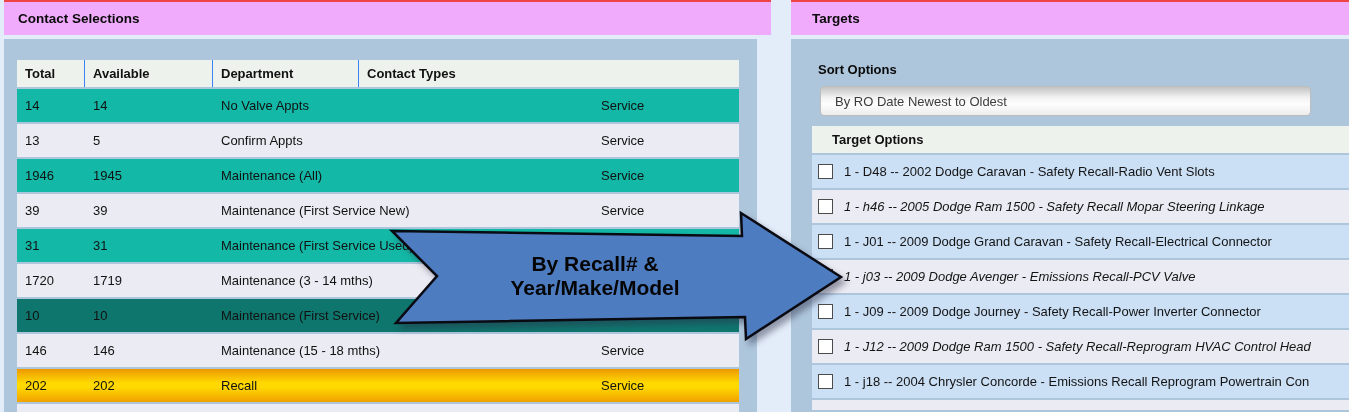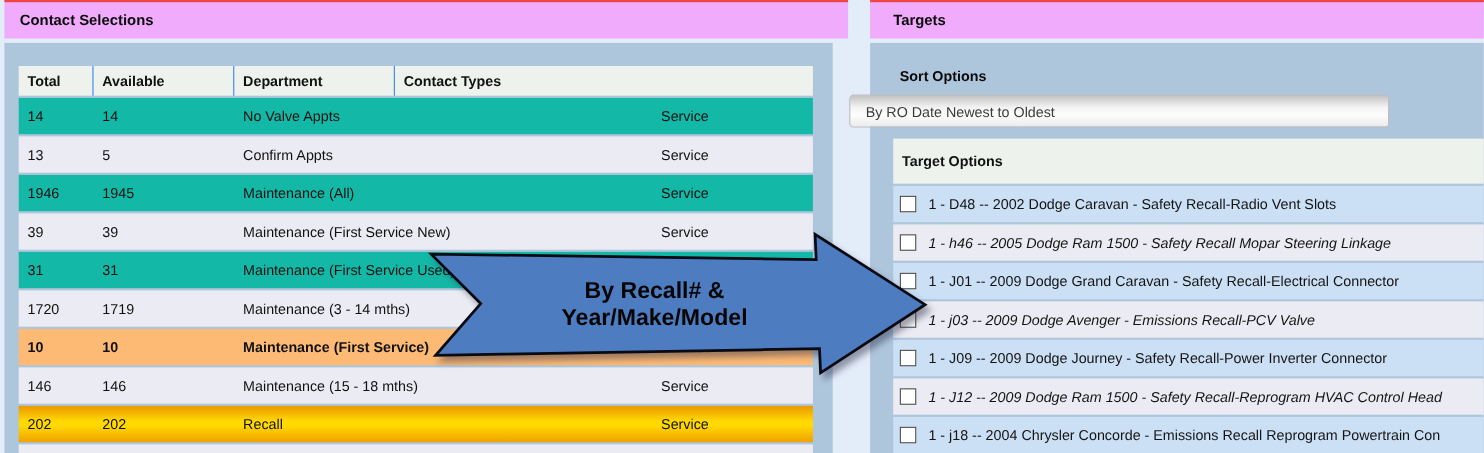--- a/index.html
+++ b/index.html
@@ -19,36 +19,36 @@
   
   .tbl{position:absolute;left:17px;top:60px;width:722px;}
   .thead{display:flex;height:27px;background:#edf2ec;margin-bottom:2px;}
   .thead .hc{
     font-weight:bold;font-size:13px;display:flex;align-items:center;
     padding-left:8px;box-sizing:border-box;border-right:1px solid #3b82f6;
   }
   .thead .hc:last-child{border-right:none;}
   .lrow{display:flex;height:33px;margin-bottom:2px;background:#14b8a6;}
   .lrow.alt{background:#ebebf3;}
-  .lrow.sel{background:#fdba74;font-weight:bold;}
+  .lrow.sel{background:#0f766e;}
   .lrow.recall{background:linear-gradient(180deg,#ec9800 0%,#ffd900 42%,#ffd900 55%,#f0a000 100%);}
   .lrow span{font-size:13px;display:flex;align-items:center;padding-left:8px;box-sizing:border-box;}
   .w1{width:68px;} .w2{width:128px;} .w3{width:380px;} .w4{width:146px;}
   .sliver{height:10px;background:#ebebf3;}
   
   .sort-label{position:absolute;left:818px;top:62px;font-weight:bold;font-size:13px;color:#0a0a0a;}
   .dropdown{
-    position:absolute;left:772px;top:86px;width:491px;height:30px;
+    position:absolute;left:820px;top:86px;width:491px;height:30px;
     border-radius:4px;border:1px solid #bdbdbd;box-sizing:border-box;
     background:linear-gradient(180deg,#c3c3c3 0%,#f3f3f3 38%,#fdfdfd 62%,#ececec 100%);
     font-size:13px;color:#3c3c3c;display:flex;align-items:center;padding-left:14px;
   }
   .rtbl{position:absolute;left:812px;top:126px;width:537px;}
-  .rhead{height:41px;background:#edf2ec;margin-bottom:2px;display:flex;align-items:center;
-         padding-left:8px;font-weight:bold;font-size:13px;}
+  .rhead{height:27px;background:#edf2ec;margin-bottom:2px;display:flex;align-items:center;
+         padding-left:20px;font-weight:bold;font-size:13px;}
   .trow{display:flex;align-items:center;height:33px;margin-bottom:2px;background:#cbdff5;
         padding-left:6px;box-sizing:border-box;white-space:nowrap;overflow:hidden;}
   .trow.alt{background:#ebebf3;font-style:italic;}
   .cb{width:13px;height:13px;background:#ffffff;border:1px solid #4b4b4b;flex:0 0 13px;margin-right:11px;}
   .tlabel{font-size:13px;color:#141414;}
   
   #arrow-svg{position:absolute;left:380px;top:195px;z-index:10;overflow:visible;}
   #arrow-svg polygon{filter:drop-shadow(4px 5px 3px rgba(40,45,70,0.45));}
   .arrow-text{font-family:"Liberation Sans",sans-serif;font-weight:bold;font-size:21px;fill:#050505;text-anchor:middle;}
 </style>

